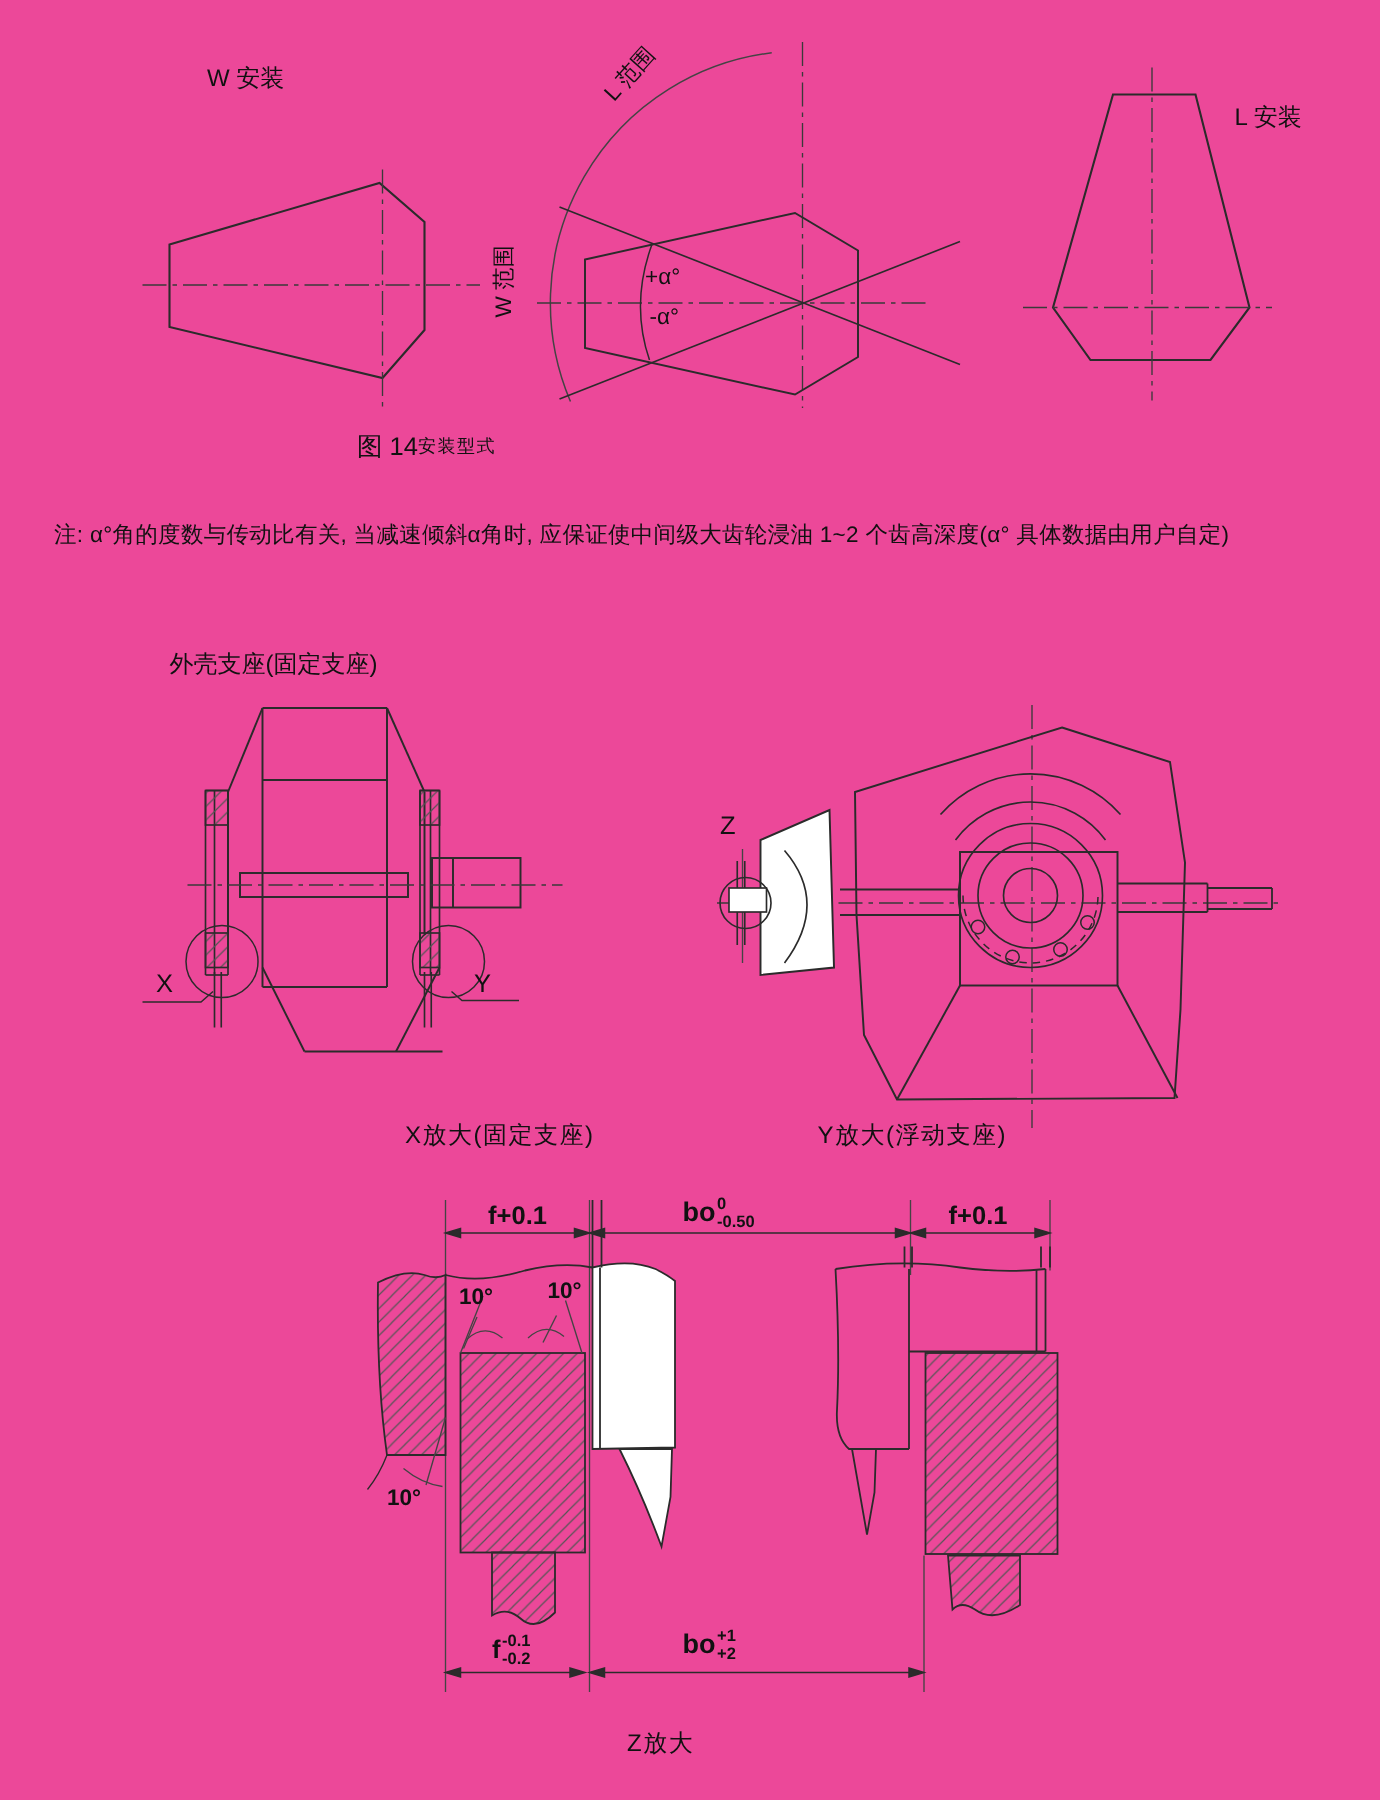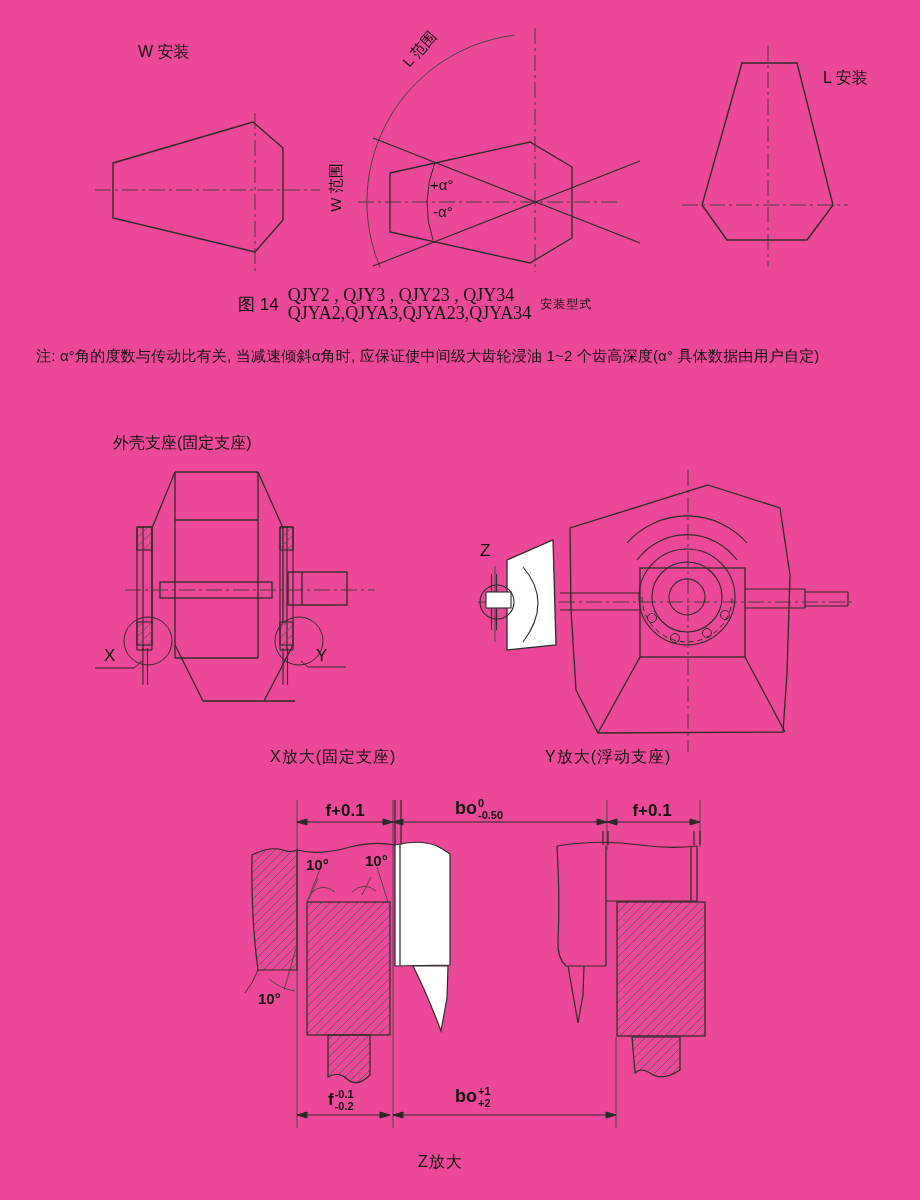--- a/index.html
+++ b/index.html
@@ -9,21 +9,21 @@
   }
   svg { position:absolute; overflow:visible; }
   .lbl { position:absolute; white-space:nowrap; color:#111; }
   .cjk  { font-family:"Liberation Sans", sans-serif; }
   .serif{ font-family:"Liberation Serif", serif; }
   .rot-arc { transform:rotate(-48deg); transform-origin:center; }
   .rot-vert{ transform:rotate(-90deg); transform-origin:center; }
   .dim { font-weight:bold; font-size:17px; }
   .tol { display:inline-flex; flex-direction:column; font-size:11px; line-height:1.05;
          vertical-align:middle; margin-left:1px; font-weight:bold; }
-  .cap14 { position:absolute; left:238px; top:286px; display:flex; align-items:center; gap:9px; }
+  .cap14 { position:absolute; left:238px; top:286px; display:flex; align-items:center; gap:0; }
   .cap14 .models { display:flex; flex-direction:column; line-height:1.02; font-size:18px; }
   .figno { font-size:17px; }
   .suffix { font-size:12px; letter-spacing:1px; }
   .note { position:absolute; left:36px; top:347px; font-size:15px; letter-spacing:0.2px; }
   .heading { position:absolute; left:36px; top:401px; font-size:20px; letter-spacing:0.5px; }
   .sublabel { position:absolute; left:113px; top:433px; font-size:16px; }
   .viewcap { font-size:16px; letter-spacing:1px; }
   .ptlabel { font-size:17px; }
 </style>
 </head>
@@ -70,24 +70,20 @@
     </g>
     <g fill="none" stroke="#3a3a3a" stroke-width="0.9" stroke-dasharray="16 4 3 4">
       <line x1="768" y1="45" x2="768" y2="267"></line>
       <line x1="682" y1="205" x2="848" y2="205"></line>
     </g>
   </svg>
   <div class="lbl cjk" style="left:823px;top:68px;font-size:16px">L 安装</div>
 
   <div class="cap14">
     <span class="figno cjk">图 14</span>
-    <span class="models serif">
-      <span>QJY2 , QJY3 , QJY23 , QJY34</span>
-      <span>QJYA2,QJYA3,QJYA23,QJYA34</span>
-    </span>
     <span class="suffix cjk">安装型式</span>
   </div>
 
   <div class="note cjk">注: α°角的度数与传动比有关, 当减速倾斜α角时, 应保证使中间级大齿轮浸油 1~2 个齿高深度(α° 具体数据由用户自定)</div>
 
   <div class="sublabel cjk">外壳支座(固定支座)</div>
 
   <svg style="left:85px;top:460px" width="300" height="235" viewBox="85 460 300 235">
     <defs>
       <pattern id="hx2" width="9" height="9" patternUnits="userSpaceOnUse">

